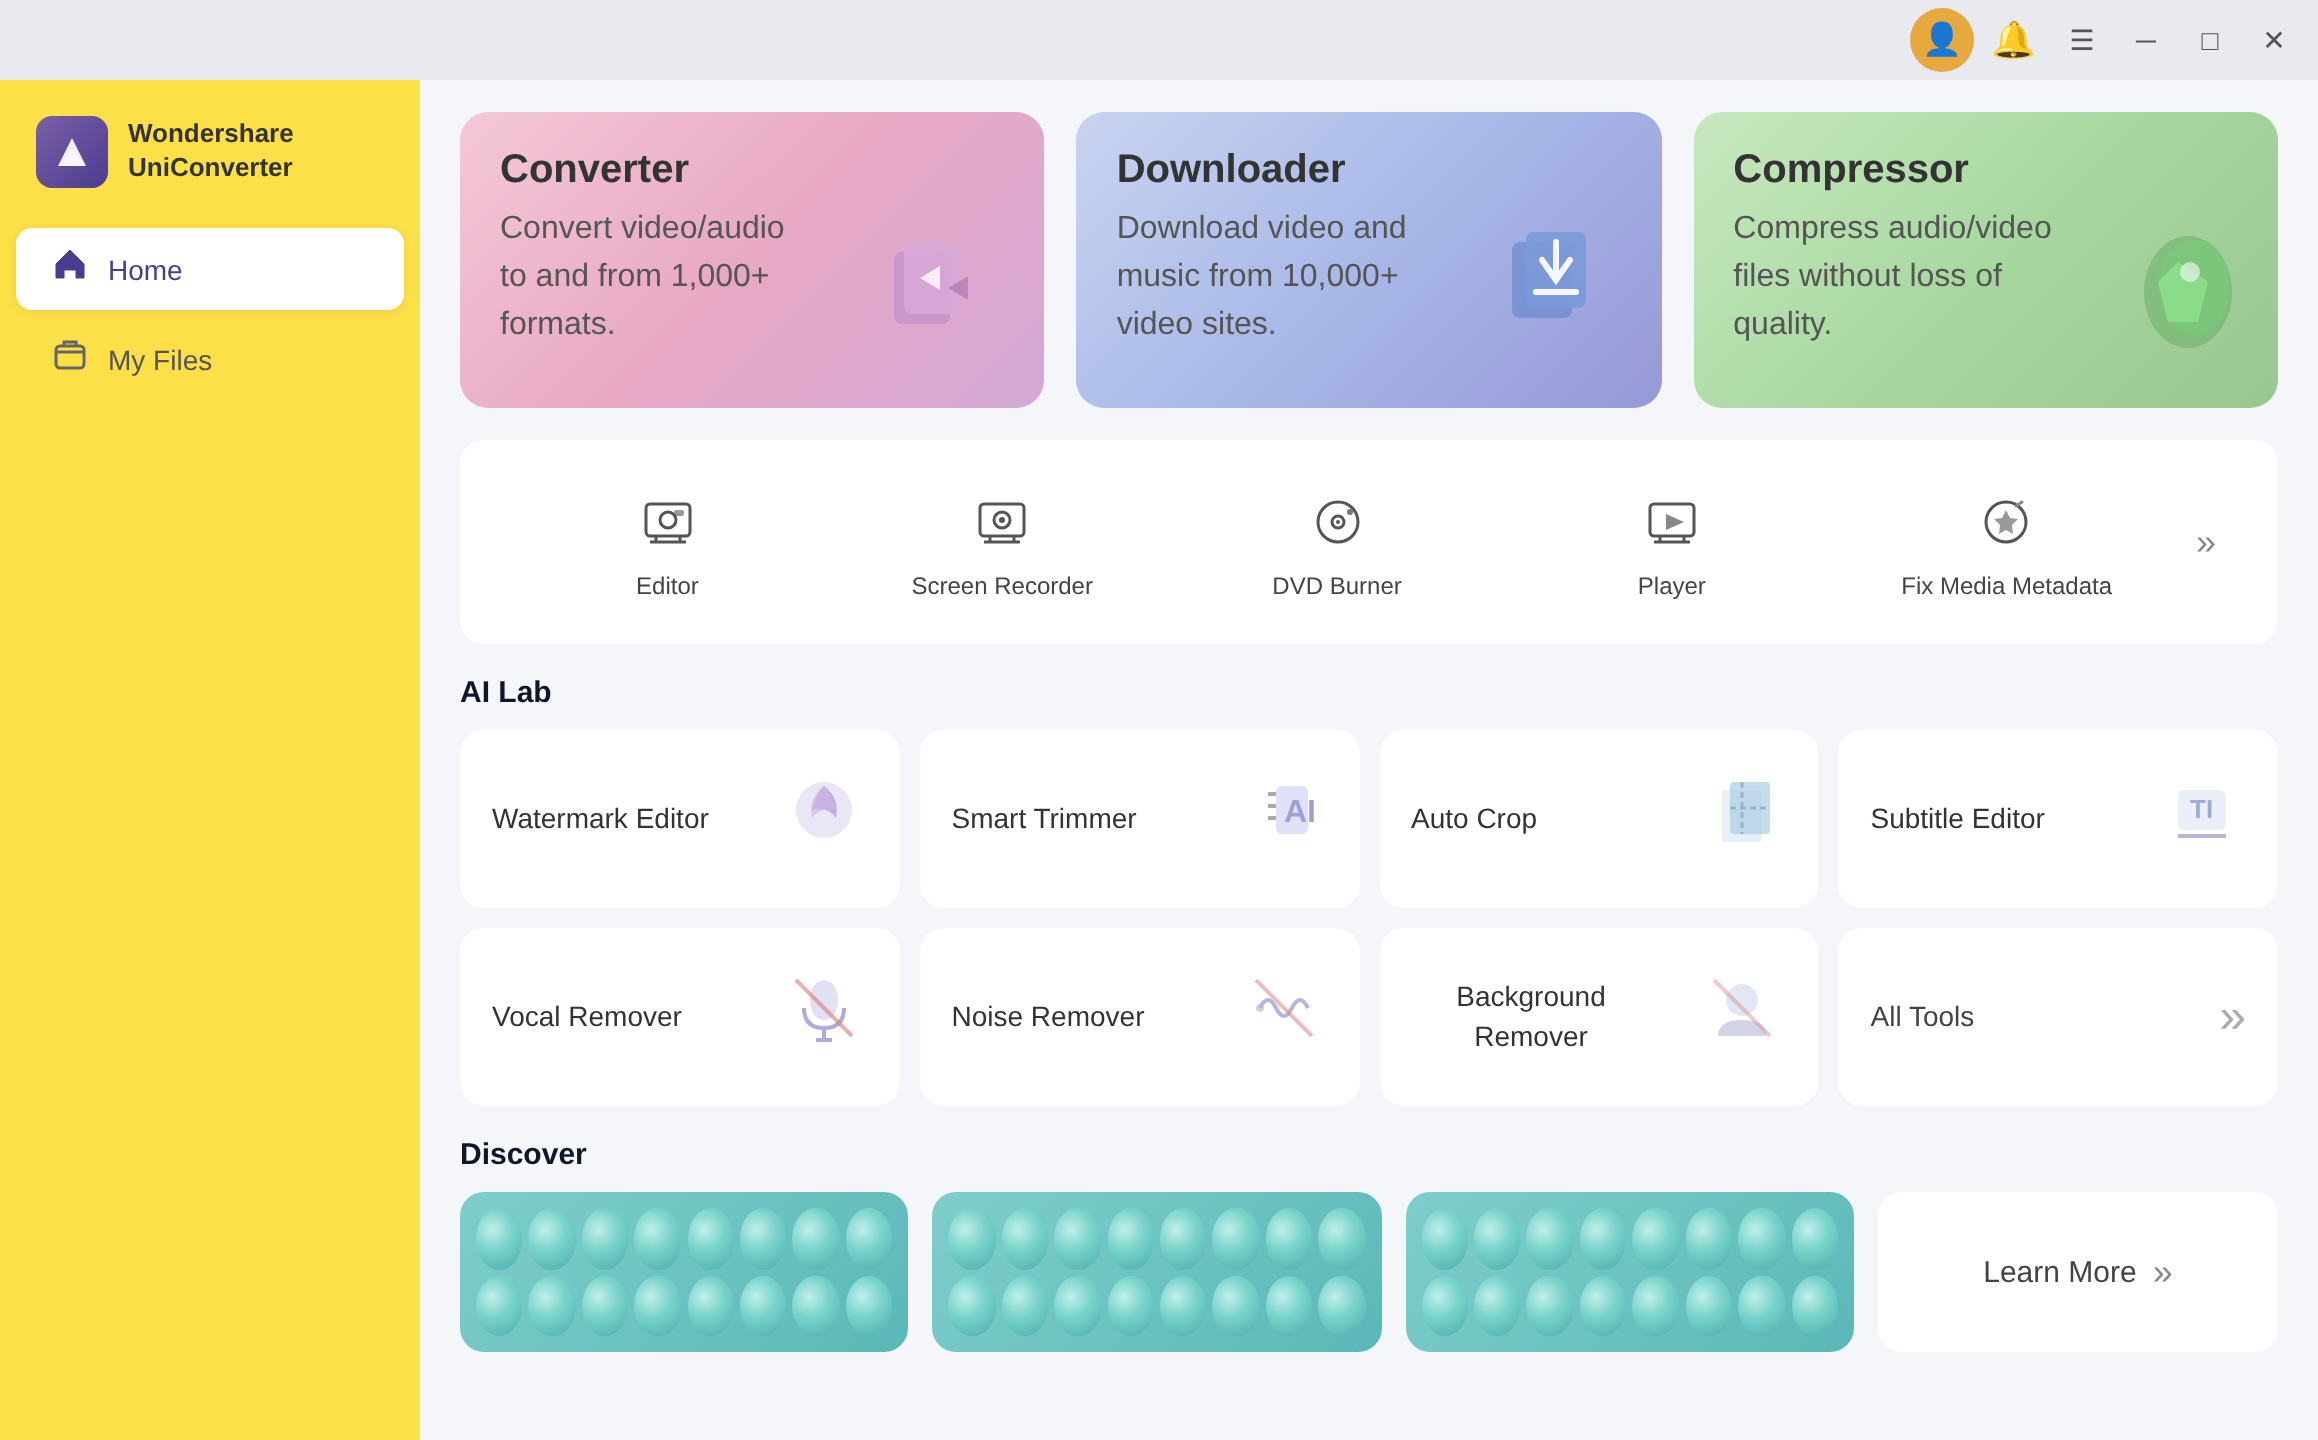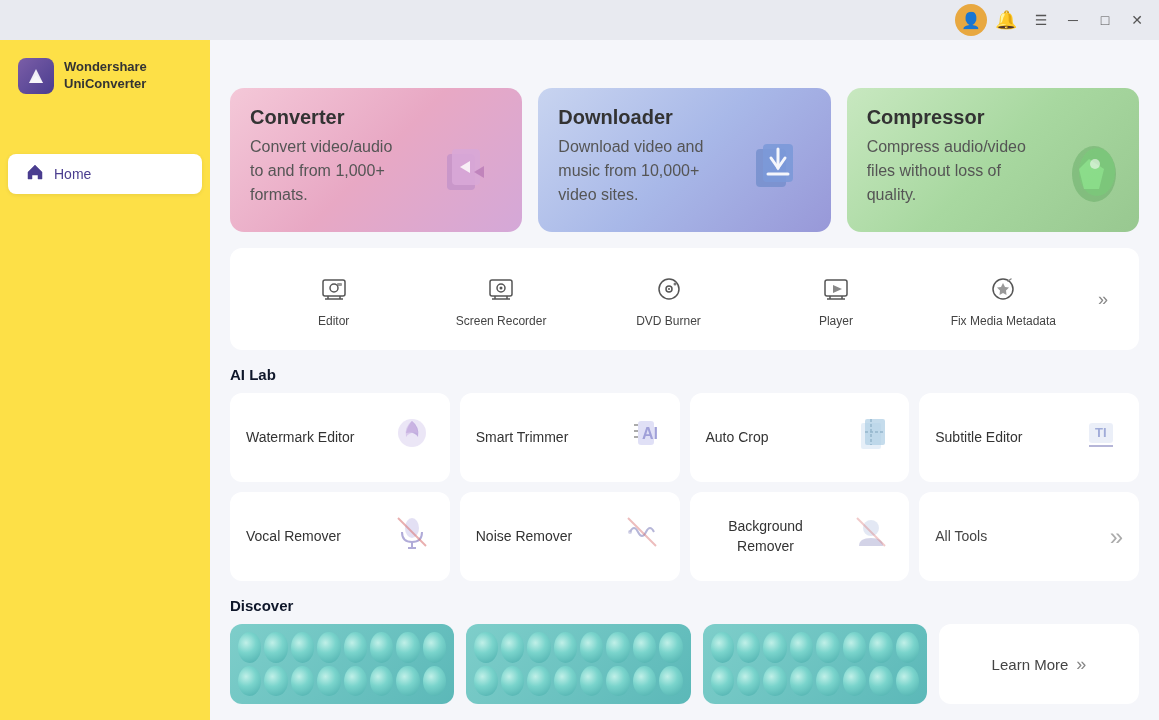--- a/index.html
+++ b/index.html
@@ -103,41 +103,39 @@
       border-radius: 8px;
       margin: 0 8px;
       font-size: 14px;
       color: #555;
     }
     .sidebar-item.active {
       background: white;
       color: #4a3d8f;
       font-weight: 500;
       box-shadow: 0 1px 4px rgba(0,0,0,0.08);
-      margin-top: 40px;
     }
     .sidebar-item-icon { font-size: 16px; }
 
     
     .content {
       flex: 1;
       background: #f5f6fa;
       padding: 16px 20px;
       overflow-y: auto;
       display: flex;
       flex-direction: column;
       gap: 16px;
     }
 
     
     .hero-cards {
       display: flex;
       gap: 16px;
       height: 148px;
-      margin-top: 32px;
     }
     .hero-card {
       flex: 1;
       border-radius: 14px;
       padding: 18px 20px;
       position: relative;
       overflow: hidden;
       cursor: pointer;
     }
     .hero-card.converter {
@@ -343,20 +341,30 @@
 
     <div class="sidebar-item active">
       <span class="sidebar-item-icon">
         <svg width="18" height="18" viewBox="0 0 18 18" fill="none">
           <path d="M2 9L9 2L16 9V16H12V12H6V16H2V9Z" fill="#4a3d8f" stroke="#4a3d8f" stroke-width="0.5"></path>
         </svg>
       </span>
       <span>Home</span>
     </div>
 
+    <div class="sidebar-item">
+      <span class="sidebar-item-icon">
+        <svg width="18" height="18" viewBox="0 0 18 18" fill="none">
+          <rect x="2" y="5" width="14" height="11" rx="2" stroke="#666" stroke-width="1.5" fill="none"></rect>
+          <path d="M2 8H16" stroke="#666" stroke-width="1.5"></path>
+          <path d="M6 5V3H12V5" stroke="#666" stroke-width="1.5" fill="none"></path>
+        </svg>
+      </span>
+      <span>My Files</span>
+    </div>
 
   </div>
 
   <div class="content">
 
     <div class="hero-cards">
 
       <div class="hero-card converter">
         <div class="hero-card-title">Converter</div>
         <div class="hero-card-desc">Convert video/audio to and from 1,000+ formats.</div>

